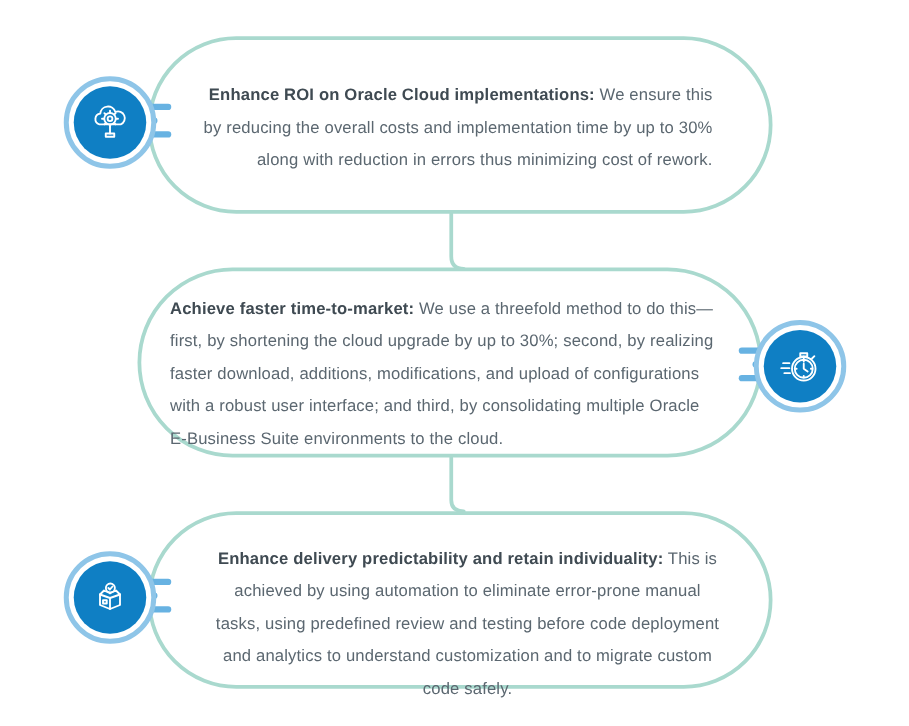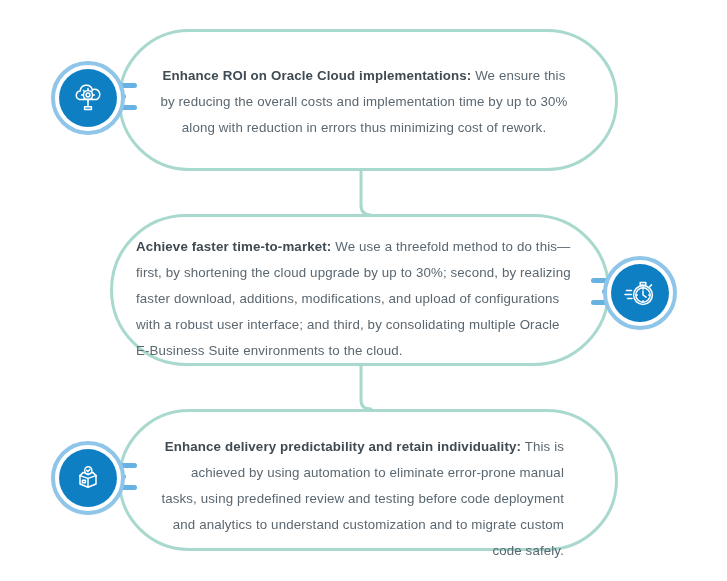--- a/index.html
+++ b/index.html
@@ -46,23 +46,23 @@
     position: absolute;
     color: #5b6770;
     font-size: 13.3px;
     line-height: 26px;
     letter-spacing: .01em;
   }
   .pill-text b {
     color: #3f4a52;
     font-weight: bold;
   }
-  #text-1 { left: 158px; top: 63px;  width: 412px; text-align: center; }
+  #text-1 { left: 158px; top: 63px;  width: 412px; text-align: right; }
   #text-2 { left: 136px; top: 234px; width: 436px; text-align: left; }
-  #text-3 { left: 152px; top: 434px; width: 412px; text-align: right; }
+  #text-3 { left: 168px; top: 434px; width: 412px; text-align: center; }
 
   
   .badge {
     position: absolute;
     width: 74px;
     height: 74px;
   }
   .badge .ring {
     position: absolute;
     left: 0; top: 0;

